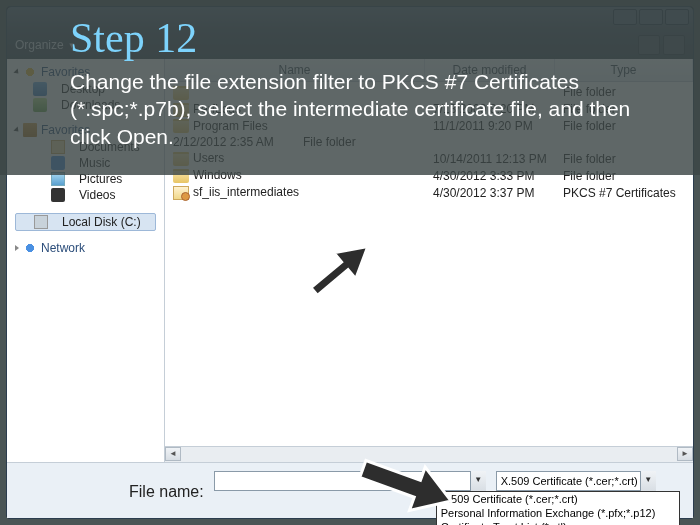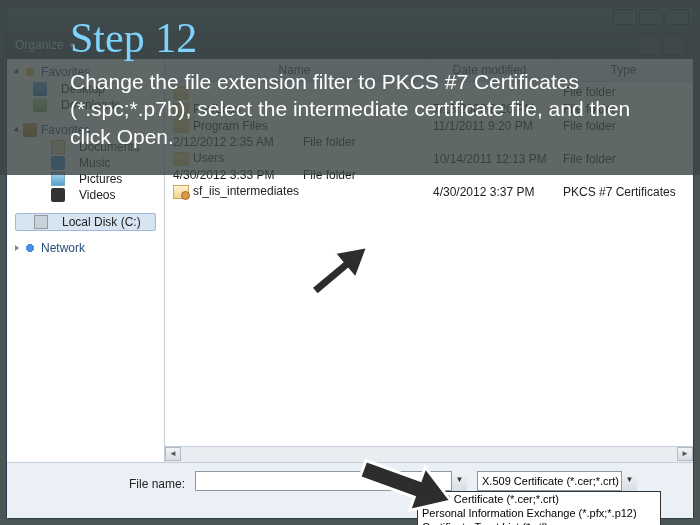--- a/index.html
+++ b/index.html
@@ -41,21 +41,21 @@
   .list-body { flex: 1; overflow: hidden; padding-top: 2px; position: relative; }
   .row { display: flex; align-items: center; font-size: 12px; color: #222; padding: 1px 0; }
   .row .col { border: none; padding: 0 8px; }
   .file-ic { width: 16px; height: 14px; margin-right: 4px; vertical-align: middle; display: inline-block; }
   .ic-folder { background: linear-gradient(#f9e4a7,#e8c565); border-radius: 1px 1px 2px 2px; border-top: 2px solid #e8c565; }
   .ic-cert { background: linear-gradient(#fff2cf,#f0d88a); border: 1px solid #cda85c; position: relative; }
   .ic-cert::after { content: ""; position: absolute; right: -2px; bottom: -2px; width: 7px; height: 7px; background: #d94; border-radius: 50%; border: 1px solid #a63; }
   .list-scroll { height: 16px; background: #e9edf1; border-top: 1px solid #c5ced7; display: flex; justify-content: space-between; }
   .sc-btn { width: 16px; height: 14px; background: linear-gradient(#f0f3f6,#d8dee4); border: 1px solid #b0bac4; margin: 0; font-size: 8px; text-align: center; line-height: 12px; color: #555; }
   .file-open { height: 56px; background: #eaf0f6; border-top: 1px solid #c5ced7; display: flex; align-items: flex-start; padding: 8px 12px; gap: 10px; position: relative; }
-  .fn-label { font-size: 12px; color: #222; margin-top: 6px; margin-left: 110px; }
+  .fn-label { font-size: 16px; color: #222; margin-top: 12px; margin-left: 110px; }
   .fn-input { width: 272px; height: 20px; background: #fff; border: 1px solid #8a9aa8; font-size: 12px; padding: 0 4px; }
   .fn-input-wrap { position: relative; }
   .fn-drop { position: absolute; right: 0; top: 0; width: 16px; height: 20px; background: linear-gradient(#f0f3f6,#d8dee4); border-left: 1px solid #8a9aa8; text-align: center; font-size: 8px; line-height: 18px; color: #333; }
   .filter-wrap { position: relative; width: 160px; }
   .filter-sel { width: 160px; height: 20px; background: #fff; border: 1px solid #8a9aa8; font-size: 11px; padding: 0 4px; display: flex; align-items: center; white-space: nowrap; overflow: hidden; }
   .filter-list { position: absolute; top: 20px; left: -60px; width: 244px; background: #fff; border: 1px solid #333; font-size: 11px; z-index: 50; }
   .filter-opt { padding: 1px 4px; white-space: nowrap; overflow: hidden; }
 
   
   .overlay { position: absolute; top: 0; left: 0; right: 0; height: 175px; background: rgba(60,70,70,0.82); padding: 14px 48px 12px 70px; color: #fff; z-index: 20; }
@@ -168,20 +168,21 @@
           <div class="row">
             <div class="col col-date">2/12/2012 2:35 AM</div>
             <div class="col col-type">File folder</div>
           </div>
           <div class="row">
             <div class="col col-name"><span class="file-ic ic-folder"></span>Users</div>
             <div class="col col-date">10/14/2011 12:13 PM</div>
             <div class="col col-type">File folder</div>
           </div>
           <div class="row">
+            <div class="col col-name"><span class="file-ic ic-folder"></span>Windows</div>
             <div class="col col-date">4/30/2012 3:33 PM</div>
             <div class="col col-type">File folder</div>
           </div>
           <div class="row">
             <div class="col col-name"><span class="file-ic ic-cert"></span>sf_iis_intermediates</div>
             <div class="col col-date">4/30/2012 3:37 PM</div>
             <div class="col col-type">PKCS #7 Certificates</div>
           </div>
         </div>
       <div class="list-scroll">

